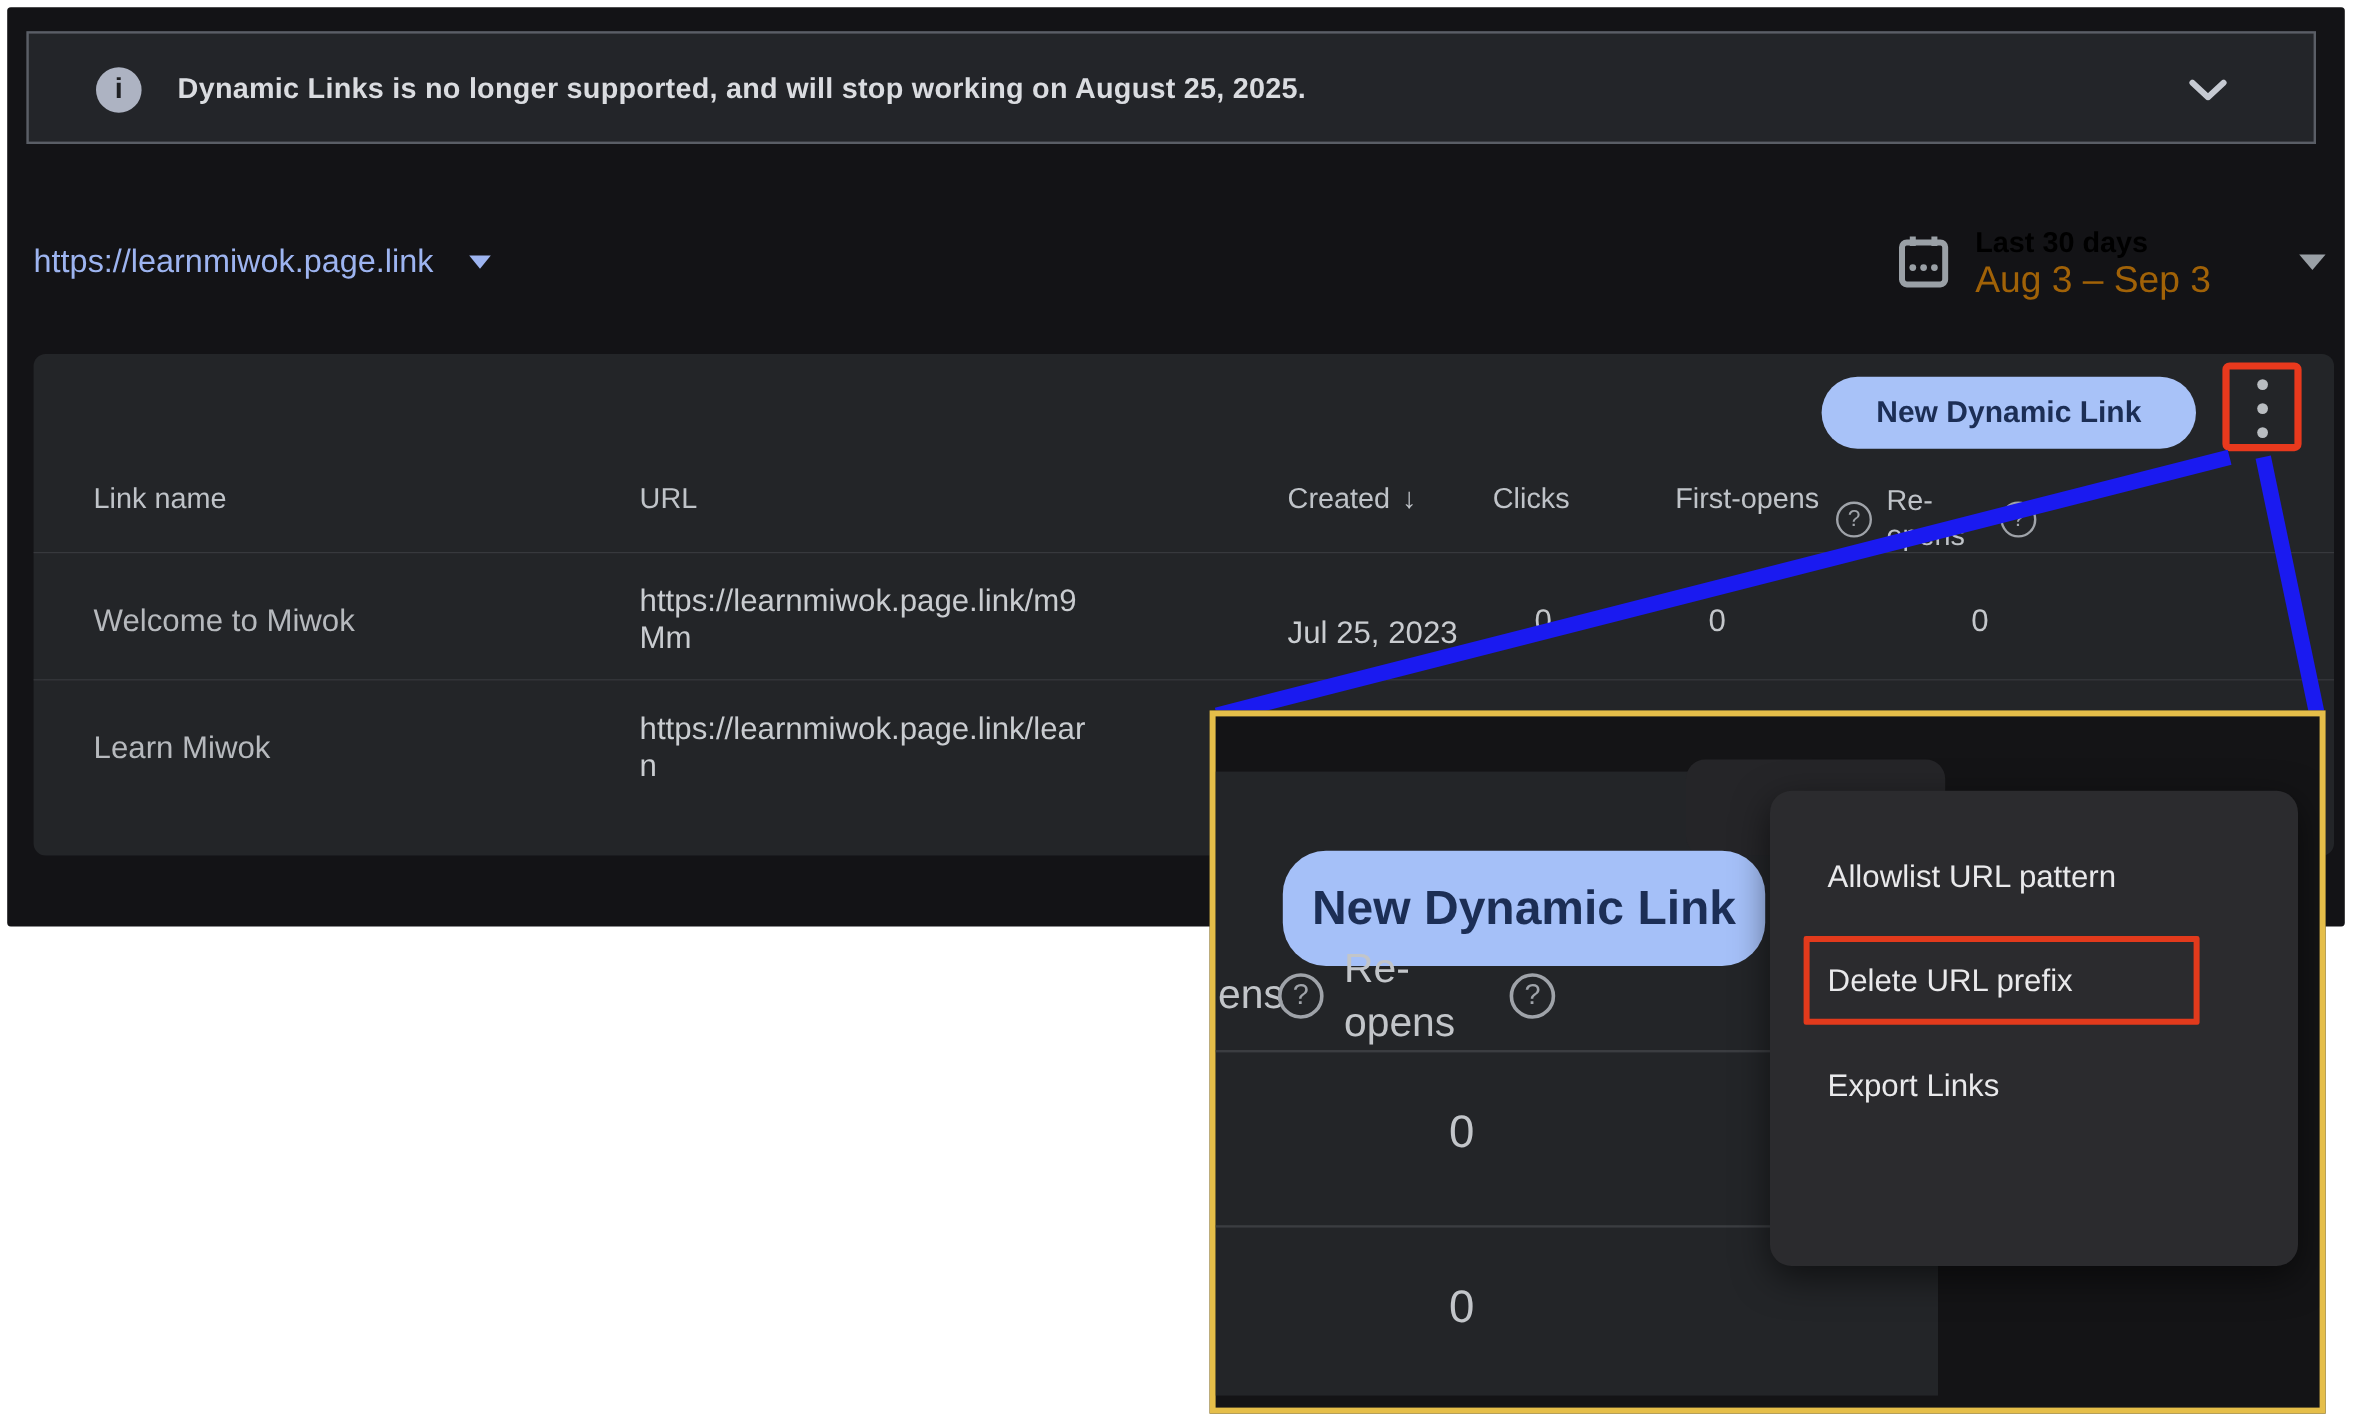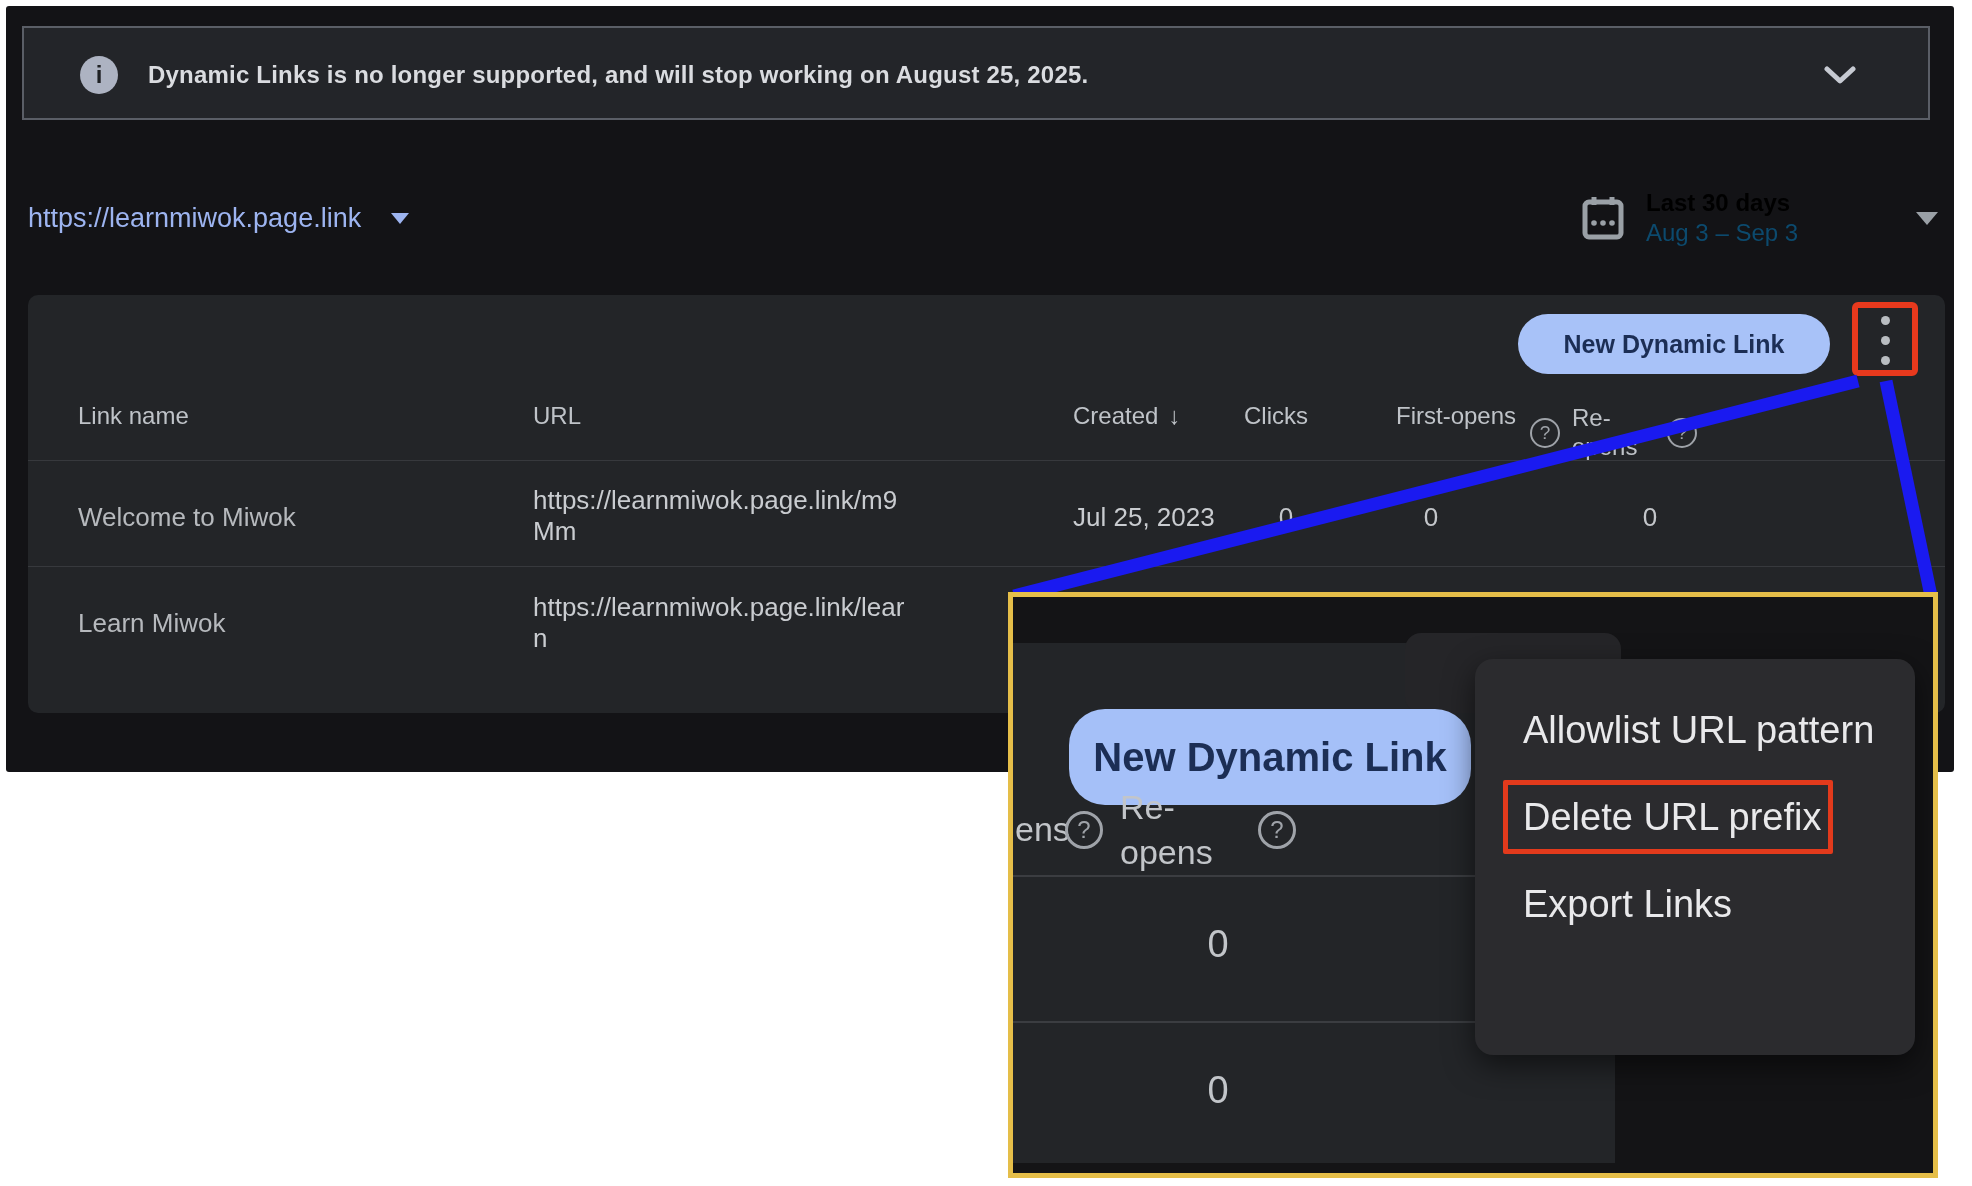--- a/index.html
+++ b/index.html
@@ -18,21 +18,21 @@
   
   .url-select { position:absolute; left:28px; top:196px; height:44px; display:flex; align-items:center; cursor:pointer; }
   .url-select .label { color:#9db4f0; font-size:27px; font-weight:400; }
   .caret { width:0; height:0; border-left:9px solid transparent; border-right:9px solid transparent; border-top:11px solid #9db4f0; margin-left:30px; }
 
   
   .date-range { position:absolute; left:1582px; top:188px; width:356px; height:60px; display:flex; align-items:center; cursor:pointer; }
   .cal-icon { width:42px; height:46px; margin-right:22px; }
   .date-texts { display:flex; flex-direction:column; line-height:30px; }
   .date-preset { color:#000000; font-size:24px; font-weight:700; }
-  .date-sub { color:#0c4a6e; font-size:24px; }
+  .date-sub { color:#a16207; font-size:31px; }
   .date-caret { width:0; height:0; border-left:11px solid transparent; border-right:11px solid transparent; border-top:13px solid #9aa0a6; margin-left:auto; }
 
   
   .panel { position:absolute; left:28px; top:295px; width:1917px; height:418px; background:#232528; border-radius:10px; }
   .btn-primary { position:absolute; left:1490px; top:19px; width:312px; height:60px; background:#a8c2f8; border-radius:30px; border:none; color:#1c2e55; font-size:25px; font-weight:700; font-family:inherit; display:flex; align-items:center; justify-content:center; cursor:pointer; }
   .dots-btn { position:absolute; left:1836px; top:17px; width:42px; height:56px; display:flex; flex-direction:column; align-items:center; justify-content:center; gap:11px; cursor:pointer; }
   .dot { width:9px; height:9px; border-radius:50%; background:#b9bdc1; }
   .hl-box-dots { position:absolute; left:1824px; top:7px; width:66px; height:74px; border:6px solid #e8391d; border-radius:6px; pointer-events:none; }
 
   .th { position:absolute; color:#bfc3c8; font-size:24px; font-weight:400; top:107px; white-space:nowrap; }
@@ -51,21 +51,21 @@
   
   .callout { position:absolute; left:1008px; top:592px; width:930px; height:586px; background:#141416; border:5px solid #e5be49; overflow:hidden; }
   .co-panel { position:absolute; left:0; top:46px; width:602px; height:520px; background:#232528; }
   .co-backcard { position:absolute; left:392px; top:36px; width:216px; height:80px; background:#252528; border-radius:16px; }
   .co-btn { position:absolute; left:56px; top:112px; width:402px; height:96px; background:#a5c0f8; border-radius:36px; border:none; color:#1c2e55; font-size:40px; font-weight:700; font-family:inherit; display:flex; align-items:center; justify-content:center; cursor:pointer; }
   .co-h { position:absolute; color:#c2c5c9; font-size:34px; white-space:nowrap; }
   .co-help { position:absolute; width:38px; height:38px; border:3px solid #9fa3a9; border-radius:50%; color:#9fa3a9; font-size:24px; display:flex; align-items:center; justify-content:center; }
   .co-div { position:absolute; left:0; width:602px; height:2px; background:#3b3d41; }
   .co-num { position:absolute; color:#c2c5c9; font-size:38px; transform:translateX(-50%); }
   .menu { position:absolute; left:462px; top:62px; width:440px; height:396px; background:#2b2b2e; border-radius:18px; box-shadow:0 10px 30px rgba(0,0,0,.55); }
-  .menu-item { position:absolute; left:0; width:440px; height:62px; display:flex; align-items:center; padding-left:48px; color:#e9e9eb; font-size:38px; cursor:pointer; white-space:nowrap; }
+  .menu-item { position:absolute; left:0; width:440px; height:62px; display:flex; align-items:center; padding-left:48px; color:#e9e9eb; font-size:26px; cursor:pointer; white-space:nowrap; }
   .hl-box-menu { position:absolute; left:28px; top:121px; width:330px; height:74px; border:5px solid #e23a1c; border-radius:2px; pointer-events:none; }
 </style>
 </head>
 <body>
 
 <div id="stage">
   <div class="canvas"></div>
 
   <div class="banner">
     <div class="info-circle">i</div>
@@ -111,21 +111,21 @@
     <div class="th" style="left:1216px">Clicks</div>
     <div class="th" style="left:1368px">First-opens</div>
     <div class="help" style="left:1502px">?</div>
     <div class="th th-wrap" style="left:1544px;width:90px"><span>Re-</span><br><span>opens</span></div>
     <div class="help" style="left:1639px">?</div>
     <div class="divider" style="top:165px"></div>
 
     <div>
       <div class="cell cell-name" style="left:50px;top:207px">Welcome to Miwok</div>
       <div class="cell url-lines" style="left:505px;top:190px"><span>https://learnmiwok.page.link/m9</span><br><span>Mm</span></div>
-      <div class="cell" style="left:1045px;top:207px">Jul 25, 2023</div>
+      <div class="cell" style="left:1045px;top:217px">Jul 25, 2023</div>
       <div class="num" style="left:1258px;top:207px">0</div>
       <div class="num" style="left:1403px;top:207px">0</div>
       <div class="num" style="left:1622px;top:207px">0</div>
     </div>
     <div class="divider" style="top:271px"></div>
 
     <div>
       <div class="cell cell-name" style="left:50px;top:313px">Learn Miwok</div>
       <div class="cell url-lines" style="left:505px;top:297px"><span>https://learnmiwok.page.link/lear</span><br><span>n</span></div>
     </div>

